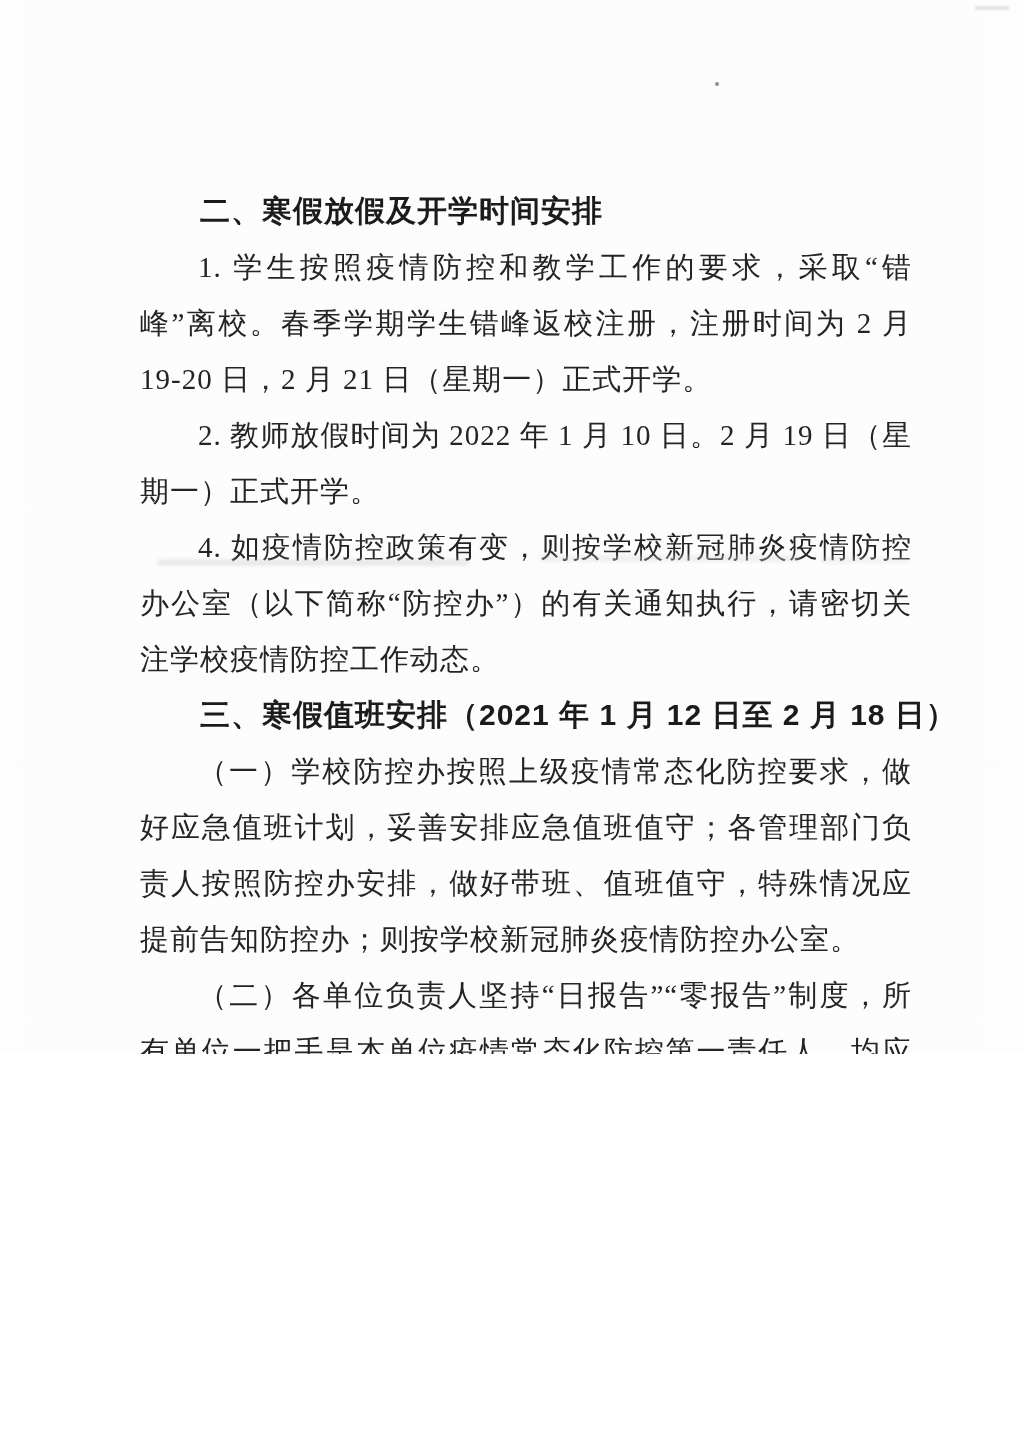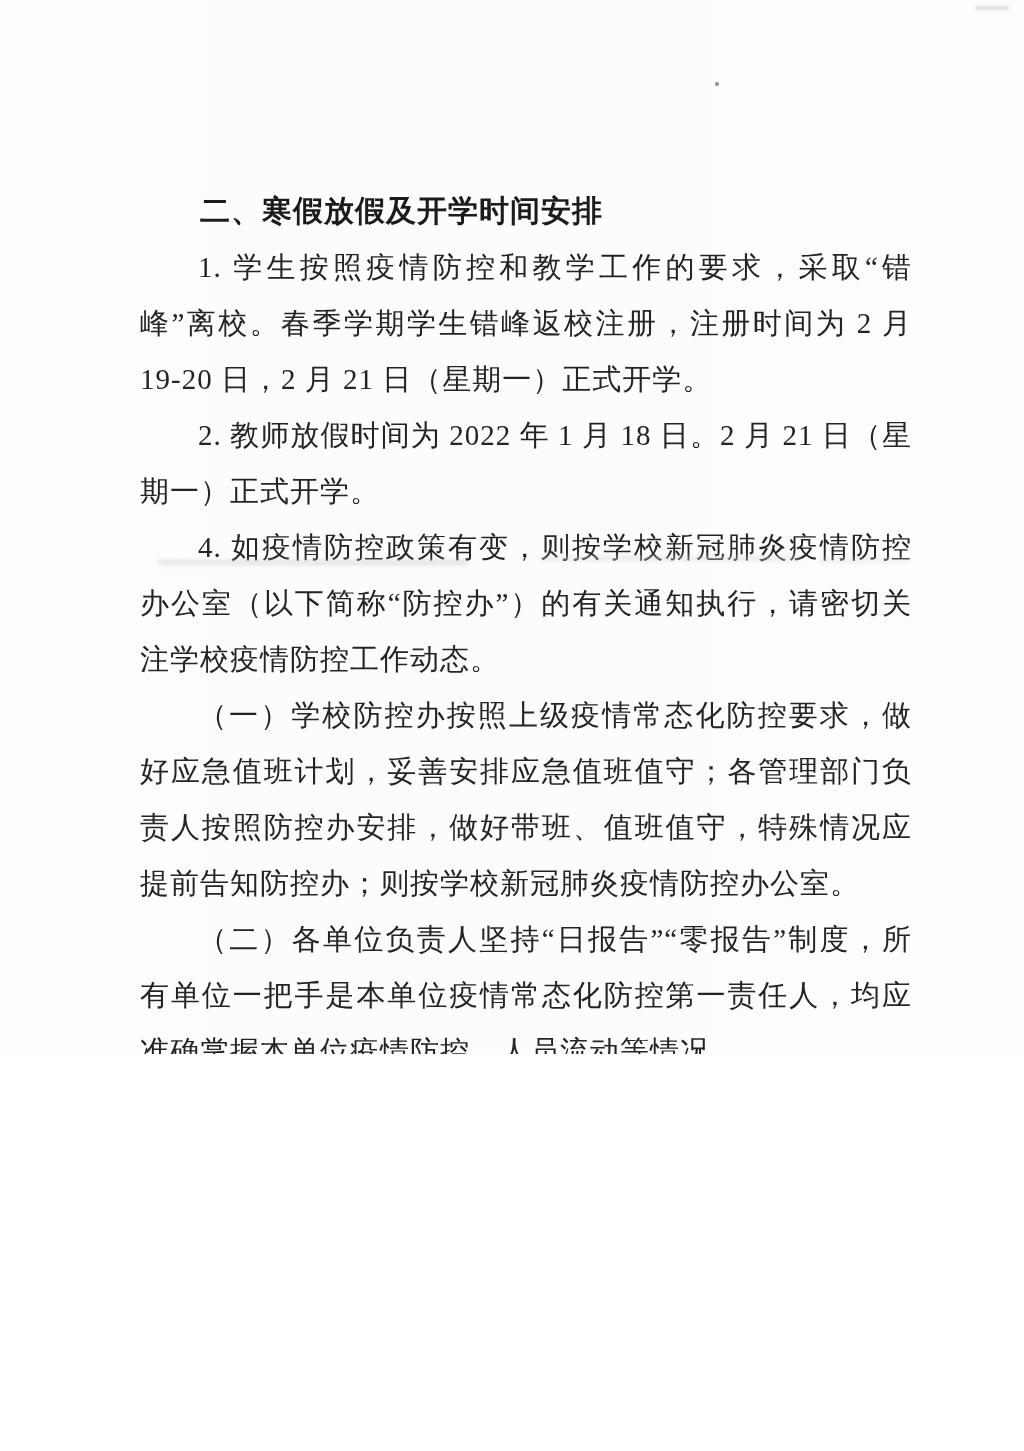--- a/index.html
+++ b/index.html
@@ -66,25 +66,26 @@
 <body>
 
 <div class="page">
 
   <main class="content">
 
     <h2 class="sec-heading">二、寒假放假及开学时间安排</h2>
 
     <p class="para">1. 学生按照疫情防控和教学工作的要求，采取“错峰”离校。春季学期学生错峰返校注册，注册时间为 2 月 19-20 日，2 月 21 日（星期一）正式开学。</p>
 
-    <p class="para">2. 教师放假时间为 2022 年 1 月 18 日。2 月 21 日（星期一）正式开学。</p>
+    <p class="para">2. 教师放假时间为 2022 年 1 月 10 日。2 月 19 日（星期一）正式开学。</p>
 
 
     <p class="para">4. 如疫情防控政策有变，则按学校新冠肺炎疫情防控办公室（以下简称“防控办”）的有关通知执行，请密切关注学校疫情防控工作动态。</p>
 
+    <h2 class="sec-heading">三、寒假值班安排（2021 年 1 月 12 日至 2 月 18 日）</h2>
 
     <p class="para">（一）学校防控办按照上级疫情常态化防控要求，做好应急值班计划，妥善安排应急值班值守；各管理部门负责人按照防控办安排，做好带班、值班值守，特殊情况应提前告知防控办；则按学校新冠肺炎疫情防控办公室。</p>
 
     <p class="para">（二）各单位负责人坚持“日报告”“零报告”制度，所有单位一把手是本单位疫情常态化防控第一责任人，均应准确掌握本单位疫情防控、人员流动等情况。</p>
 
   </main>
 
   <div class="page-number">- 2 -</div>
 
   <div class="artifact speck-dot-top"></div>

